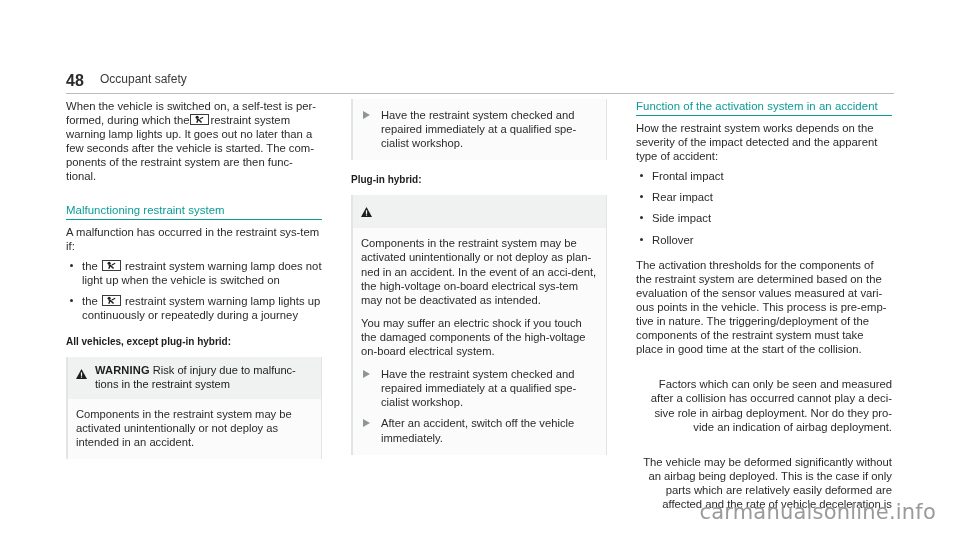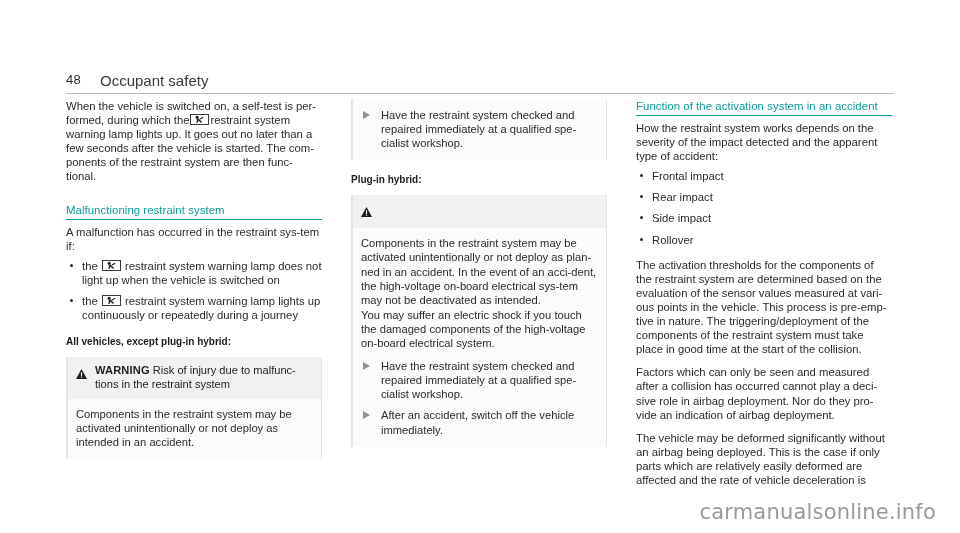--- a/index.html
+++ b/index.html
@@ -22,28 +22,28 @@
     position: absolute;
     left: 66px;
     top: 72px;
     width: 828px;
     height: 22px;
     border-bottom: 1px solid #b9bcbe;
     display: flex;
     align-items: flex-start;
   }
   #page-header .folio {
-    font-size: 13px;
-    font-weight: normal;
+    font-size: 16px;
+    font-weight: bold;
     color: #2b2b2b;
     letter-spacing: .2px;
     width: 34px;
   }
   #page-header .chapter {
-    font-size: 15px;
+    font-size: 12px;
     color: #3a3a3a;
   }
 
   
   #columns {
     position: absolute;
     left: 66px;
     top: 99px;
     width: 828px;
     height: 400px;
@@ -65,21 +65,21 @@
   }
   h2.sec-heading.spaced { margin-top: 19px; }
 
   p.body {
     margin: 0 0 0 0;
     font-size: 11.3px;
     line-height: 14.1px;
     color: #2b2b2b;
     letter-spacing: -.01px;
   }
-  p.body + p.body { margin-top: 9px; }
+  p.body + p.body { margin-top: 21px; text-align: right; }
 
   p.lead-in {
     margin: 13px 0 7px 0;
     font-size: 10px;
     line-height: 14.1px;
     font-weight: bold;
     color: #1d1d1d;
   }
   p.lead-in.plain { font-weight: bold; }
 
@@ -151,21 +151,21 @@
   .hazard .hz-body {
     padding: 8px 9px 10px 8px;
     background: #fbfbfb;
   }
   .hazard .hz-body p {
     margin: 0;
     font-size: 11.2px;
     line-height: 14.1px;
     color: #2b2b2b;
   }
-  .hazard .hz-body p + p { margin-top: 1px; }
+  .hazard .hz-body p + p { margin-top: 9px; }
 
   
   .hazard.cont { margin-top: 0; border-top: none; }
 
   ul.actions {
     margin: 0;
     padding: 0;
     list-style: none;
   }
   ul.actions li {

